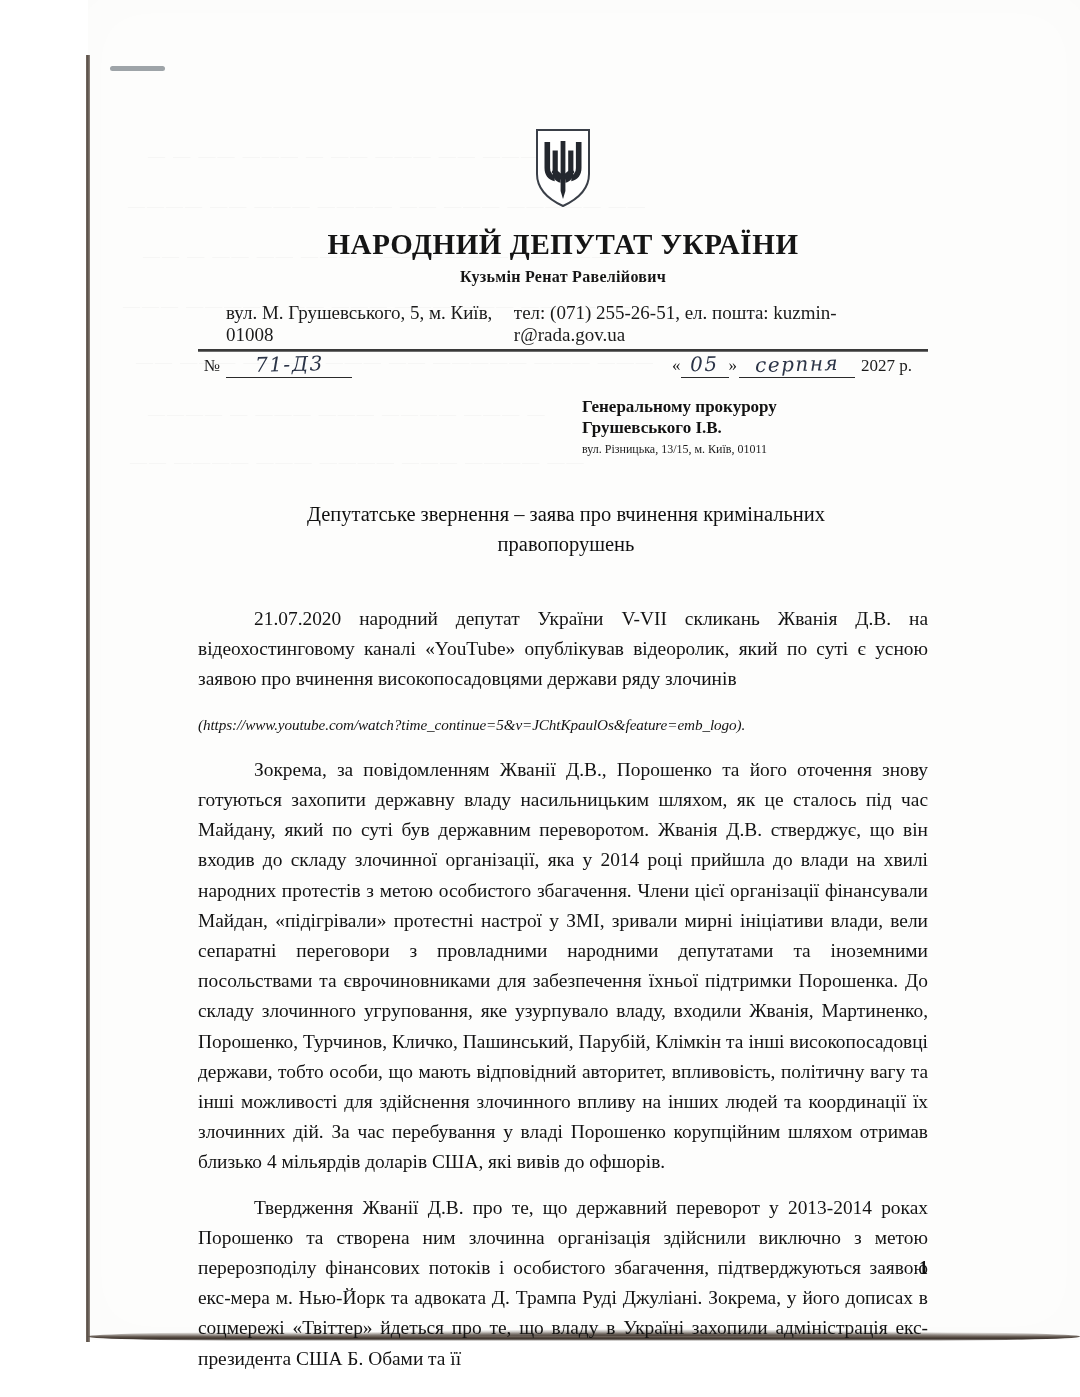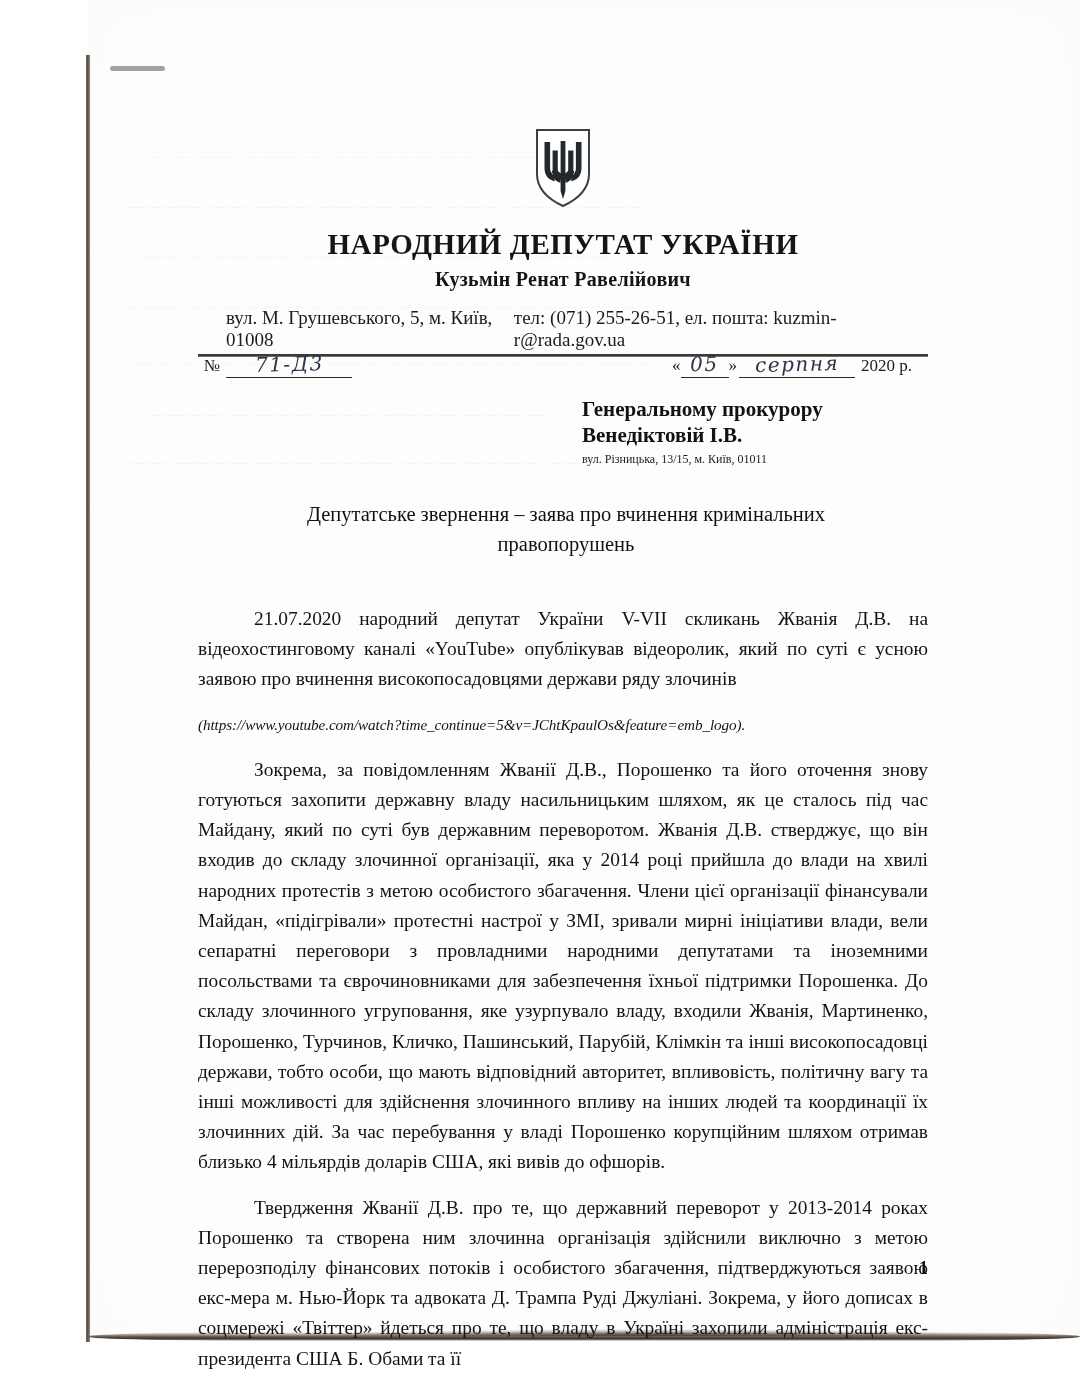--- a/index.html
+++ b/index.html
@@ -108,21 +108,21 @@
     font-weight: bold;
     font-size: 29px;
     letter-spacing: .6px;
     color: #151515;
     margin-top: 14px;
     font-family: "Liberation Serif", serif;
   }
   #person-name {
     text-align: center;
     font-weight: bold;
-    font-size: 20px;
+    font-size: 16px;
     color: #151515;
     margin-top: 7px;
     letter-spacing: .3px;
   }
   #contact-row {
     margin-top: 16px;
     display: flex;
     justify-content: space-between;
     font-size: 19px;
     color: #1b1b1b;
@@ -176,21 +176,21 @@
 
   
   #addressee {
     position: absolute;
     left: 384px;
     top: 396px;
     width: 346px;
   }
   #addressee .l1, #addressee .l2 {
     font-weight: bold;
-    font-size: 21px;
+    font-size: 17px;
     color: #121212;
     line-height: 1.25;
   }
   #addressee .l3 {
     font-size: 12px;
     color: #1b1b1b;
     margin-top: 3px;
   }
 
   
@@ -308,27 +308,27 @@
     </div>
     <div id="ref-right">
       <span>«</span>
       <span id="day-slot" class="underline-slot">
         <span class="hand">05</span>
       </span>
       <span>»</span>
       <span id="month-slot" class="underline-slot">
         <span class="hand">серпня</span>
       </span>
-      <span id="year-txt">2020 р.</span>
+      <span id="year-txt">2027 р.</span>
     </div>
   </div>
 
   <div id="addressee">
     <div class="l1">Генеральному прокурору</div>
-    <div class="l2">Венедіктовій І.В.</div>
+    <div class="l2">Грушевського І.В.</div>
     <div class="l3">вул. Різницька, 13/15, м. Київ, 01011</div>
   </div>
 
   <div id="doc-title">Депутатське звернення – заява про вчинення кримінальних правопорушень</div>
 
   <div id="body-text">
     <p class="para">21.07.2020 народний депутат України V-VII скликань Жванія Д.В. на відеохостинговому каналі «YouTube» опублікував відеоролик, який по суті є усною заявою про вчинення високопосадовцями держави ряду злочинів</p>
     <p class="para no-indent url">(https://www.youtube.com/watch?time_continue=5&amp;v=JChtKpaulOs&amp;feature=emb_logo).</p>
     <p class="para">Зокрема, за повідомленням Жванії Д.В., Порошенко та його оточення знову готуються захопити державну владу насильницьким шляхом, як це сталось під час Майдану, який по суті був державним переворотом. Жванія Д.В. стверджує, що він входив до складу злочинної організації, яка у 2014 році прийшла до влади на хвилі народних протестів з метою особистого збагачення. Члени цієї організації фінансували Майдан, «підігрівали» протестні настрої у ЗМІ, зривали мирні ініціативи влади, вели сепаратні переговори з провладними народними депутатами та іноземними посольствами та єврочиновниками для забезпечення їхньої підтримки Порошенка. До складу злочинного угруповання, яке узурпувало владу, входили Жванія, Мартиненко, Порошенко, Турчинов, Кличко, Пашинський, Парубій, Клімкін та інші високопосадовці держави, тобто особи, що мають відповідний авторитет, впливовість, політичну вагу та інші можливості для здійснення злочинного впливу на інших людей та координації їх злочинних дій. За час перебування у владі Порошенко корупційним шляхом отримав близько 4 мільярдів доларів США, які вивів до офшорів.</p>
     <p class="para">Твердження Жванії Д.В. про те, що державний переворот у 2013-2014 роках Порошенко та створена ним злочинна організація здійснили виключно з метою перерозподілу фінансових потоків і особистого збагачення, підтверджуються заявою екс-мера м. Нью-Йорк та адвоката Д. Трампа Руді Джуліані. Зокрема, у його дописах в соцмережі «Твіттер» йдеться про те, що владу в Україні захопили адміністрація екс-президента США Б. Обами та її</p>

